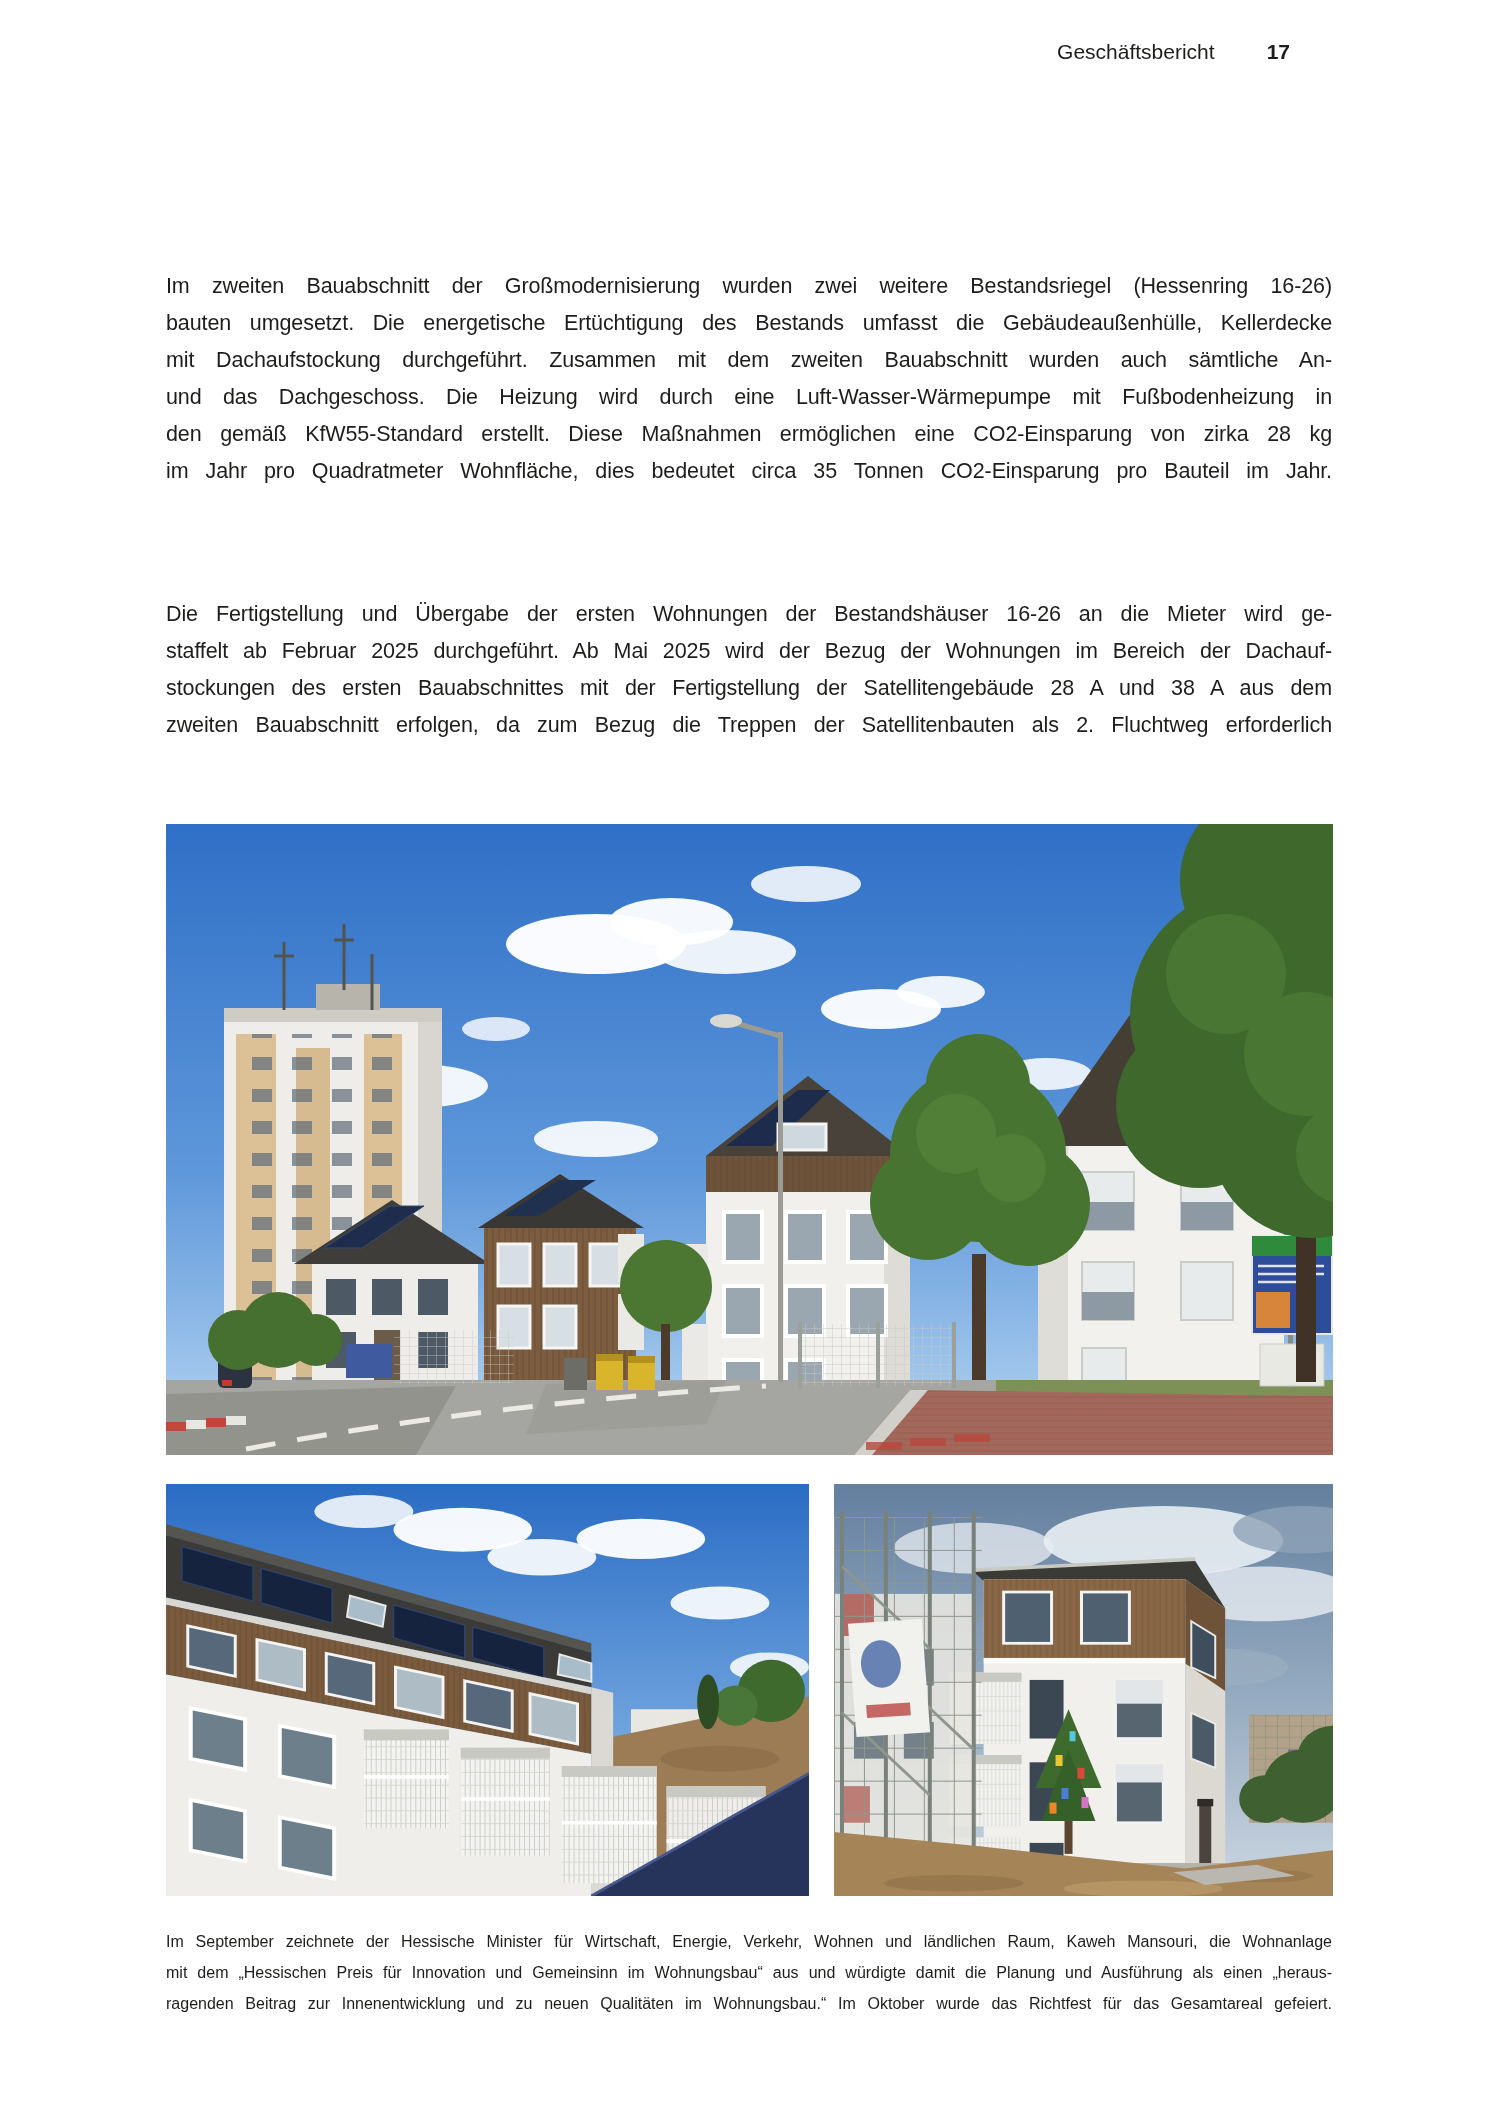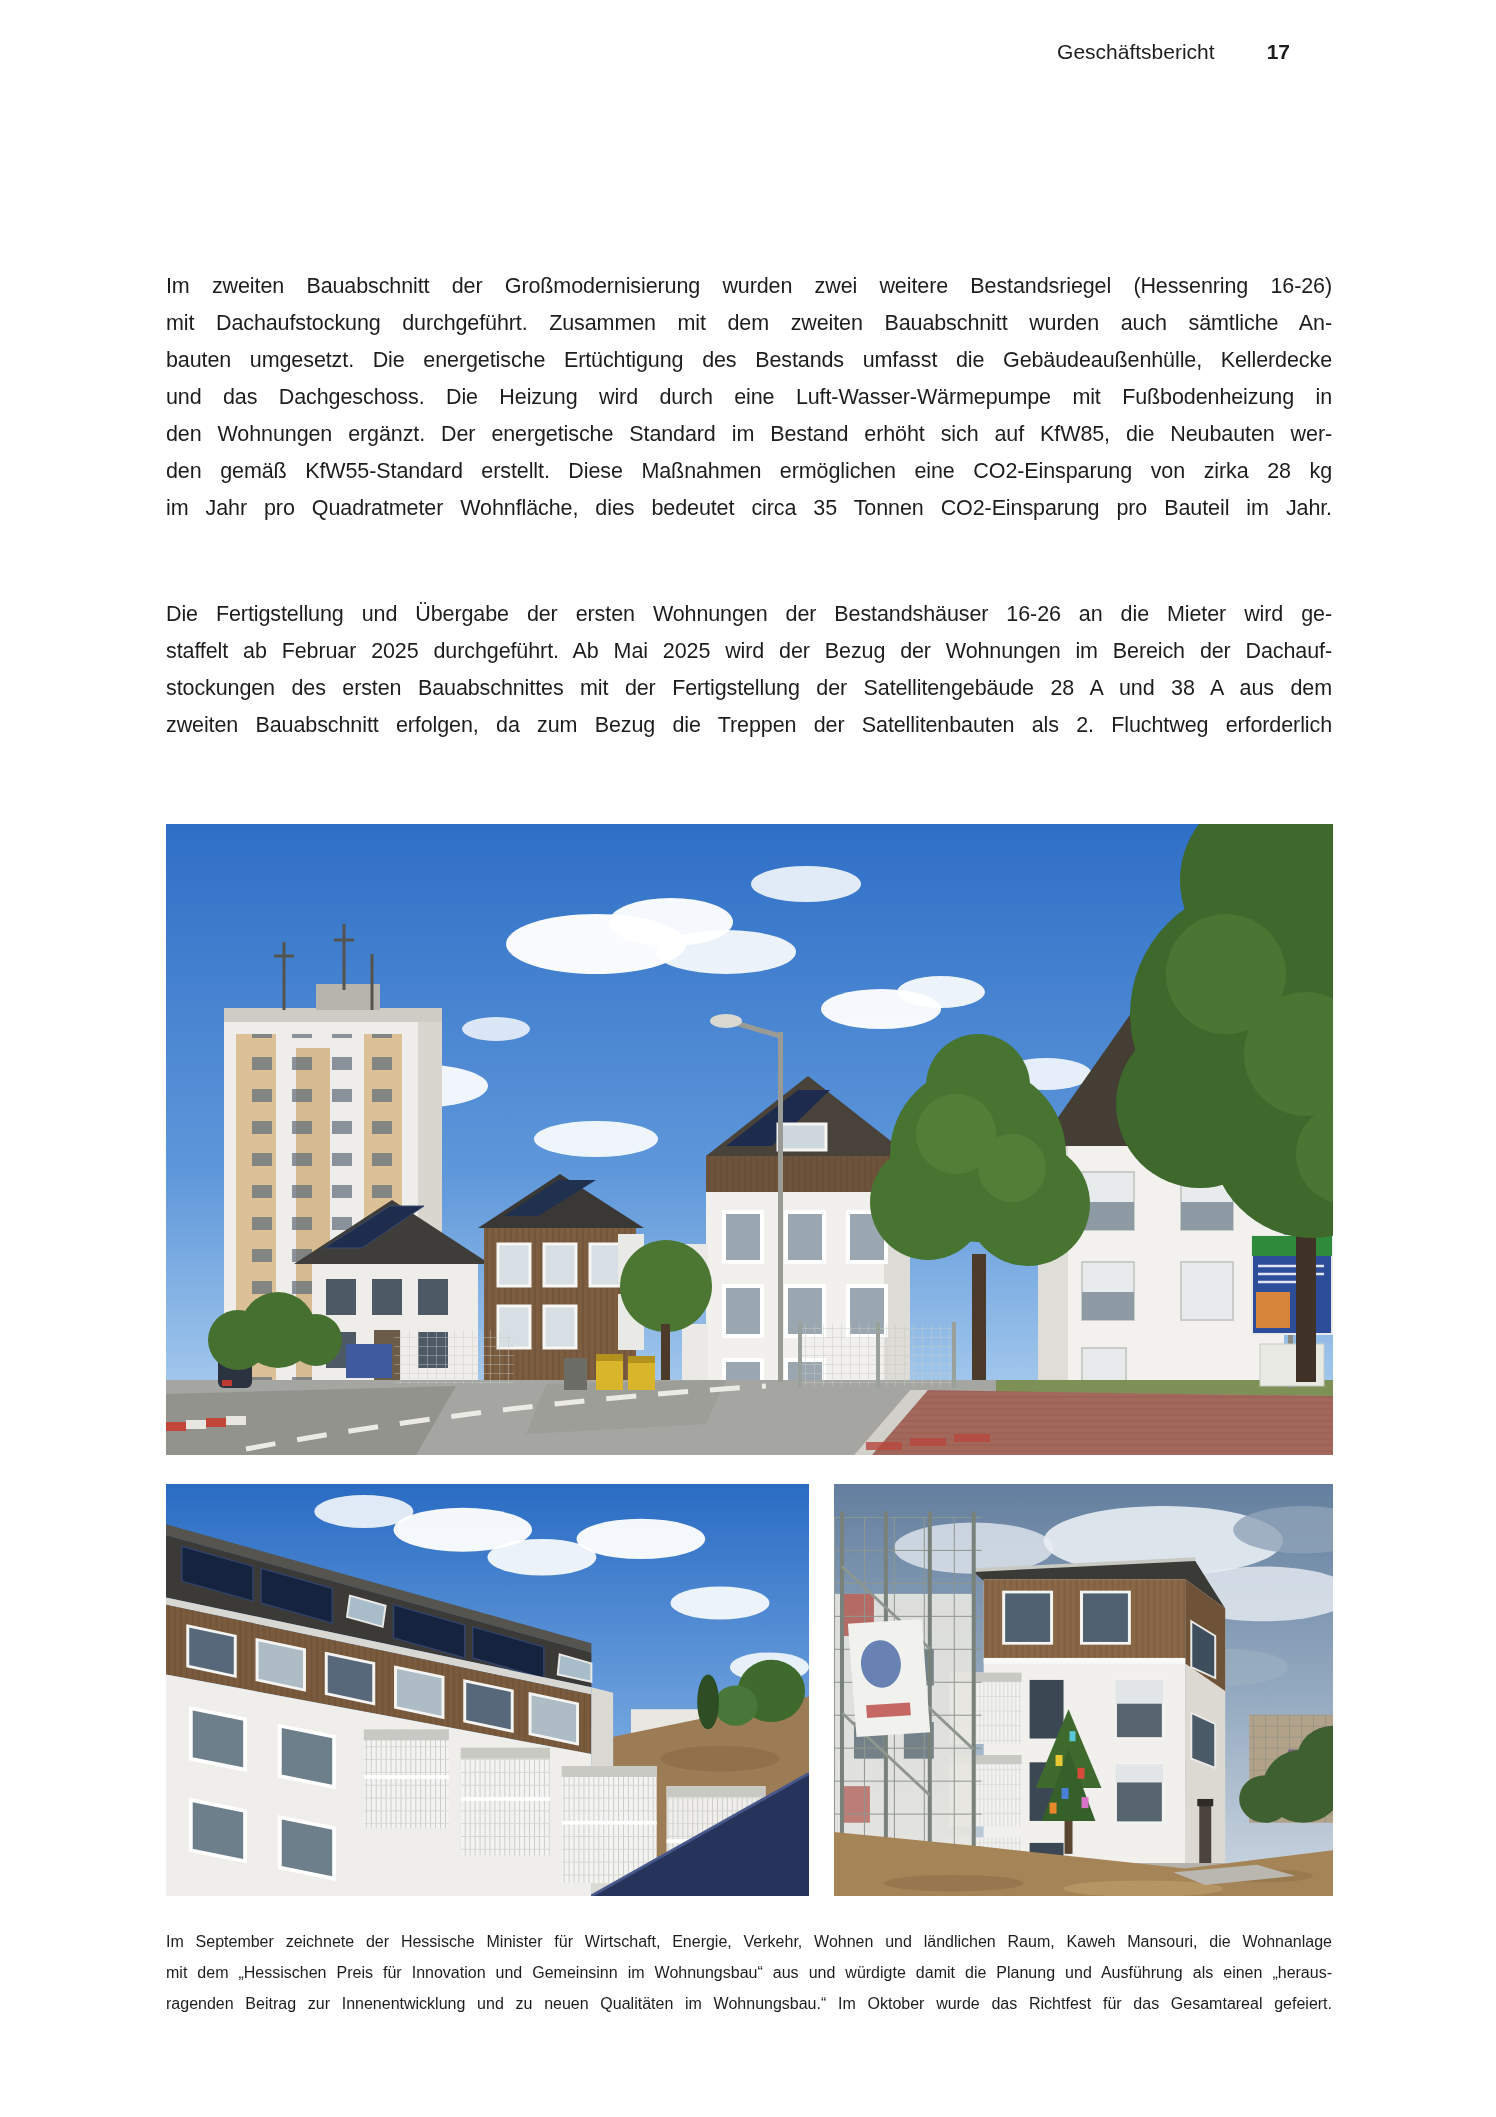--- a/index.html
+++ b/index.html
@@ -49,24 +49,23 @@
 <div class="page">
 
   <div class="pagehead">
     <span>Geschäftsbericht</span>
     <span class="pnum">17</span>
   </div>
 
 
   <div class="para p1">
     <div class="bline">Im zweiten Bauabschnitt der Großmodernisierung wurden zwei weitere Bestandsriegel (Hessenring 16-26)</div>
+    <div class="bline">bauten umgesetzt. Die energetische Ertüchtigung des Bestands umfasst die Gebäudeaußenhülle, Kellerdecke</div>
     <div class="bline">mit Dachaufstockung durchgeführt. Zusammen mit dem zweiten Bauabschnitt wurden auch sämtliche An-</div>
-    <div class="bline">bauten umgesetzt. Die energetische Ertüchtigung des Bestands umfasst die Gebäudeaußenhülle, Kellerdecke</div>
     <div class="bline">und das Dachgeschoss. Die Heizung wird durch eine Luft-Wasser-Wärmepumpe mit Fußbodenheizung in</div>
-    <div class="bline">den Wohnungen ergänzt. Der energetische Standard im Bestand erhöht sich auf KfW85, die Neubauten wer-</div>
     <div class="bline">den gemäß KfW55-Standard erstellt. Diese Maßnahmen ermöglichen eine CO2-Einsparung von zirka 28 kg</div>
     <div class="bline">im Jahr pro Quadratmeter Wohnfläche, dies bedeutet circa 35 Tonnen CO2-Einsparung pro Bauteil im Jahr.</div>
   </div>
 
   <div class="para p2">
     <div class="bline">Die Fertigstellung und Übergabe der ersten Wohnungen der Bestandshäuser 16-26 an die Mieter wird ge-</div>
     <div class="bline">staffelt ab Februar 2025 durchgeführt. Ab Mai 2025 wird der Bezug der Wohnungen im Bereich der Dachauf-</div>
     <div class="bline">stockungen des ersten Bauabschnittes mit der Fertigstellung der Satellitengebäude 28 A und 38 A aus dem</div>
     <div class="bline">zweiten Bauabschnitt erfolgen, da zum Bezug die Treppen der Satellitenbauten als 2. Fluchtweg erforderlich</div>
   </div>

